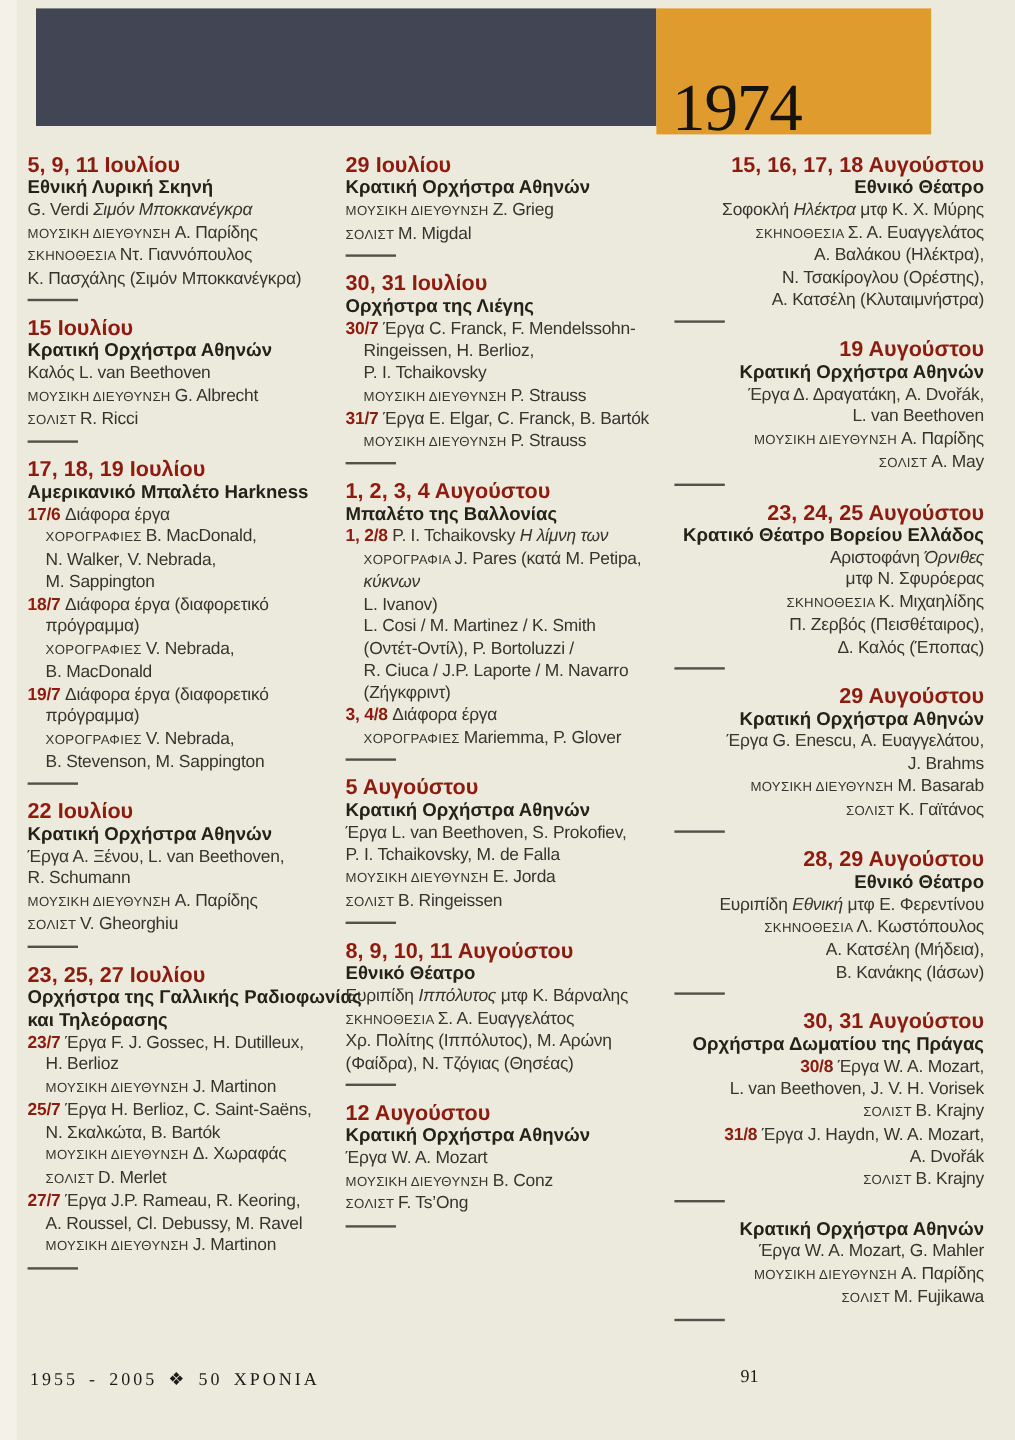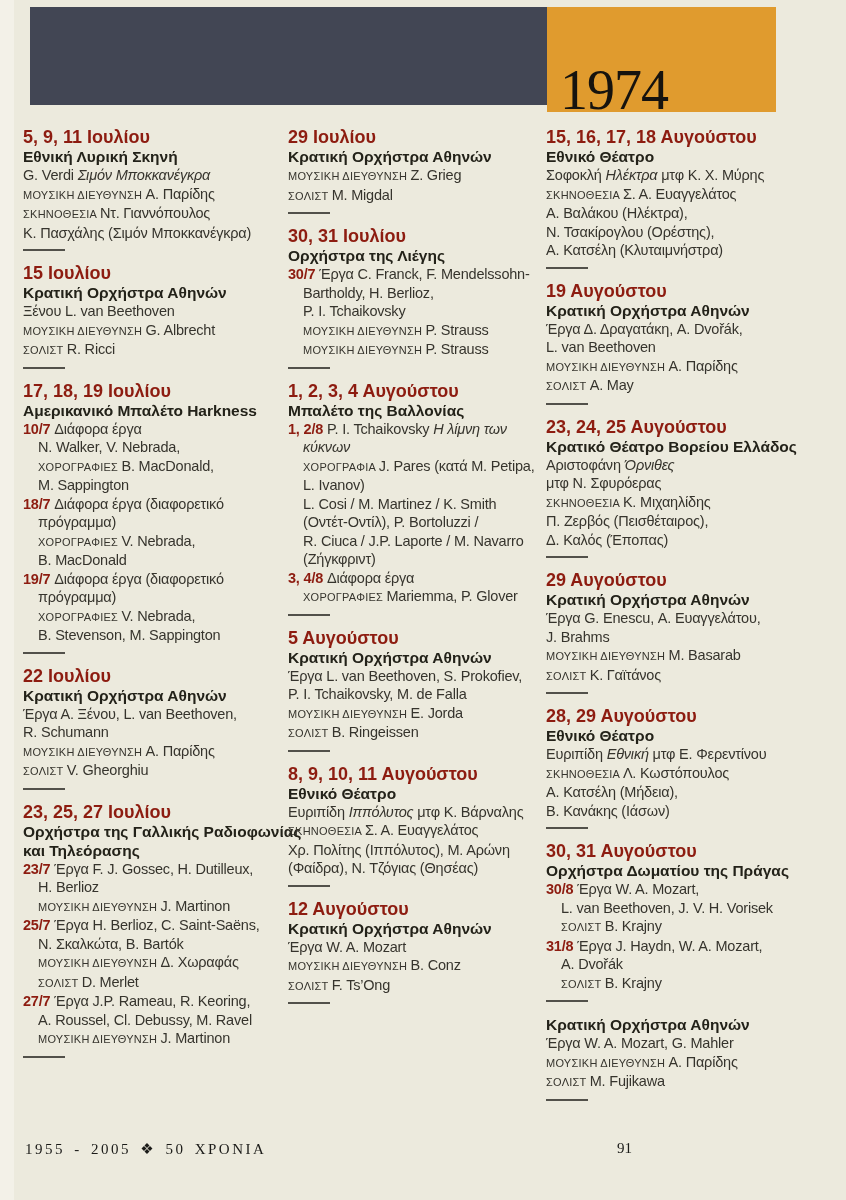--- a/index.html
+++ b/index.html
@@ -33,21 +33,21 @@
     background:var(--orange-block);
   }
   .year{
     position:absolute;left:560px;top:62px;
     font-family:"Liberation Serif","DejaVu Serif",serif;
     font-size:56px;line-height:1;color:#16130e;letter-spacing:-1px;
   }
   .col{position:absolute;top:128px;}
   .col-1{left:23px;width:258px;}
   .col-2{left:288px;width:252px;}
-  .col-3{left:546px;width:258px;}
+  .col-3{left:562px;width:258px;text-align:right;}
   .entry{margin:0;}
   .date{
     color:var(--red);font-weight:700;font-size:18px;
     line-height:19px;white-space:nowrap;
   }
   .title{
     color:var(--title);font-weight:700;font-size:15.5px;
     line-height:19px;white-space:nowrap;
   }
   .line{
@@ -90,31 +90,31 @@
           <div class="title">Εθνική Λυρική Σκηνή</div>
           <div class="line"><span class="sg-n">G. Verdi </span><span class="sg-i">Σιμόν Μποκκανέγκρα</span></div>
           <div class="line"><span class="sg-c">ΜΟΥΣΙΚΗ ΔΙΕΥΘΥΝΣΗ </span><span class="sg-n">Α. Παρίδης</span></div>
           <div class="line"><span class="sg-c">ΣΚΗΝΟΘΕΣΙΑ </span><span class="sg-n">Ντ. Γιαννόπουλος</span></div>
           <div class="line"><span class="sg-n">Κ. Πασχάλης (Σιμόν Μποκκανέγκρα)</span></div>
           <div class="divider"></div>
         </div>
         <div class="entry">
           <div class="date">15 Ιουλίου</div>
           <div class="title">Κρατική Ορχήστρα Αθηνών</div>
-          <div class="line"><span class="sg-n">Ξένου L. van Beethoven</span></div>
+          <div class="line"><span class="sg-n">Καλός L. van Beethoven</span></div>
           <div class="line"><span class="sg-c">ΜΟΥΣΙΚΗ ΔΙΕΥΘΥΝΣΗ </span><span class="sg-n">G. Albrecht</span></div>
           <div class="line"><span class="sg-c">ΣΟΛΙΣΤ </span><span class="sg-n">R. Ricci</span></div>
           <div class="divider"></div>
         </div>
         <div class="entry">
           <div class="date">17, 18, 19 Ιουλίου</div>
           <div class="title">Αμερικανικό Μπαλέτο Harkness</div>
-          <div class="line"><span class="sg-d">10/7 </span><span class="sg-n">Διάφορα έργα</span></div>
+          <div class="line"><span class="sg-d">17/6 </span><span class="sg-n">Διάφορα έργα</span></div>
+          <div class="line ind"><span class="sg-c">ΧΟΡΟΓΡΑΦΙΕΣ </span><span class="sg-n">B. MacDonald,</span></div>
           <div class="line ind"><span class="sg-n">N. Walker, V. Nebrada,</span></div>
-          <div class="line ind"><span class="sg-c">ΧΟΡΟΓΡΑΦΙΕΣ </span><span class="sg-n">B. MacDonald,</span></div>
           <div class="line ind"><span class="sg-n">M. Sappington</span></div>
           <div class="line"><span class="sg-d">18/7 </span><span class="sg-n">Διάφορα έργα (διαφορετικό</span></div>
           <div class="line ind"><span class="sg-n">πρόγραμμα)</span></div>
           <div class="line ind"><span class="sg-c">ΧΟΡΟΓΡΑΦΙΕΣ </span><span class="sg-n">V. Nebrada,</span></div>
           <div class="line ind"><span class="sg-n">B. MacDonald</span></div>
           <div class="line"><span class="sg-d">19/7 </span><span class="sg-n">Διάφορα έργα (διαφορετικό</span></div>
           <div class="line ind"><span class="sg-n">πρόγραμμα)</span></div>
           <div class="line ind"><span class="sg-c">ΧΟΡΟΓΡΑΦΙΕΣ </span><span class="sg-n">V. Nebrada,</span></div>
           <div class="line ind"><span class="sg-n">B. Stevenson, M. Sappington</span></div>
           <div class="divider"></div>
@@ -150,32 +150,33 @@
           <div class="date">29 Ιουλίου</div>
           <div class="title">Κρατική Ορχήστρα Αθηνών</div>
           <div class="line"><span class="sg-c">ΜΟΥΣΙΚΗ ΔΙΕΥΘΥΝΣΗ </span><span class="sg-n">Z. Grieg</span></div>
           <div class="line"><span class="sg-c">ΣΟΛΙΣΤ </span><span class="sg-n">M. Migdal</span></div>
           <div class="divider"></div>
         </div>
         <div class="entry">
           <div class="date">30, 31 Ιουλίου</div>
           <div class="title">Ορχήστρα της Λιέγης</div>
           <div class="line"><span class="sg-d">30/7 </span><span class="sg-n">Έργα C. Franck, F. Mendelssohn-</span></div>
-          <div class="line ind"><span class="sg-n">Bartholdy, H. Berlioz,</span></div>
+          <div class="line ind"><span class="sg-n">Ringeissen, H. Berlioz,</span></div>
           <div class="line ind"><span class="sg-n">P. I. Tchaikovsky</span></div>
           <div class="line ind"><span class="sg-c">ΜΟΥΣΙΚΗ ΔΙΕΥΘΥΝΣΗ </span><span class="sg-n">P. Strauss</span></div>
+          <div class="line"><span class="sg-d">31/7 </span><span class="sg-n">Έργα E. Elgar, C. Franck, B. Bartók</span></div>
           <div class="line ind"><span class="sg-c">ΜΟΥΣΙΚΗ ΔΙΕΥΘΥΝΣΗ </span><span class="sg-n">P. Strauss</span></div>
           <div class="divider"></div>
         </div>
         <div class="entry">
           <div class="date">1, 2, 3, 4 Αυγούστου</div>
           <div class="title">Μπαλέτο της Βαλλονίας</div>
           <div class="line"><span class="sg-d">1, 2/8 </span><span class="sg-n">P. I. Tchaikovsky </span><span class="sg-i">Η λίμνη των</span></div>
+          <div class="line ind"><span class="sg-c">ΧΟΡΟΓΡΑΦΙΑ </span><span class="sg-n">J. Pares (κατά M. Petipa,</span></div>
           <div class="line ind"><span class="sg-i">κύκνων</span></div>
-          <div class="line ind"><span class="sg-c">ΧΟΡΟΓΡΑΦΙΑ </span><span class="sg-n">J. Pares (κατά M. Petipa,</span></div>
           <div class="line ind"><span class="sg-n">L. Ivanov)</span></div>
           <div class="line ind"><span class="sg-n">L. Cosi / M. Martinez / K. Smith</span></div>
           <div class="line ind"><span class="sg-n">(Οντέτ-Οντίλ), P. Bortoluzzi /</span></div>
           <div class="line ind"><span class="sg-n">R. Ciuca / J.P. Laporte / M. Navarro</span></div>
           <div class="line ind"><span class="sg-n">(Ζήγκφριντ)</span></div>
           <div class="line"><span class="sg-d">3, 4/8 </span><span class="sg-n">Διάφορα έργα</span></div>
           <div class="line ind"><span class="sg-c">ΧΟΡΟΓΡΑΦΙΕΣ </span><span class="sg-n">Mariemma, P. Glover</span></div>
           <div class="divider"></div>
         </div>
         <div class="entry">

